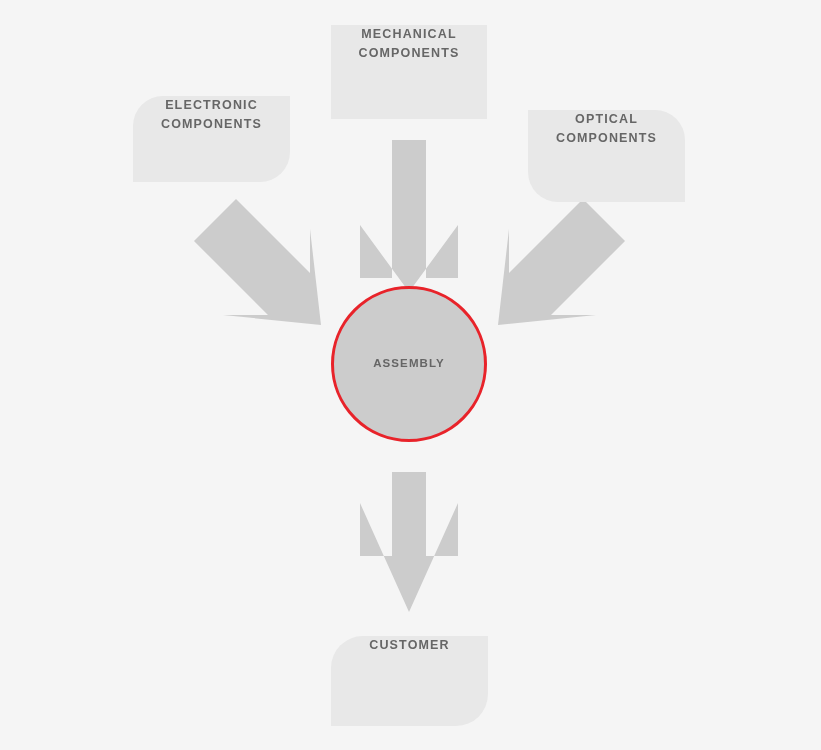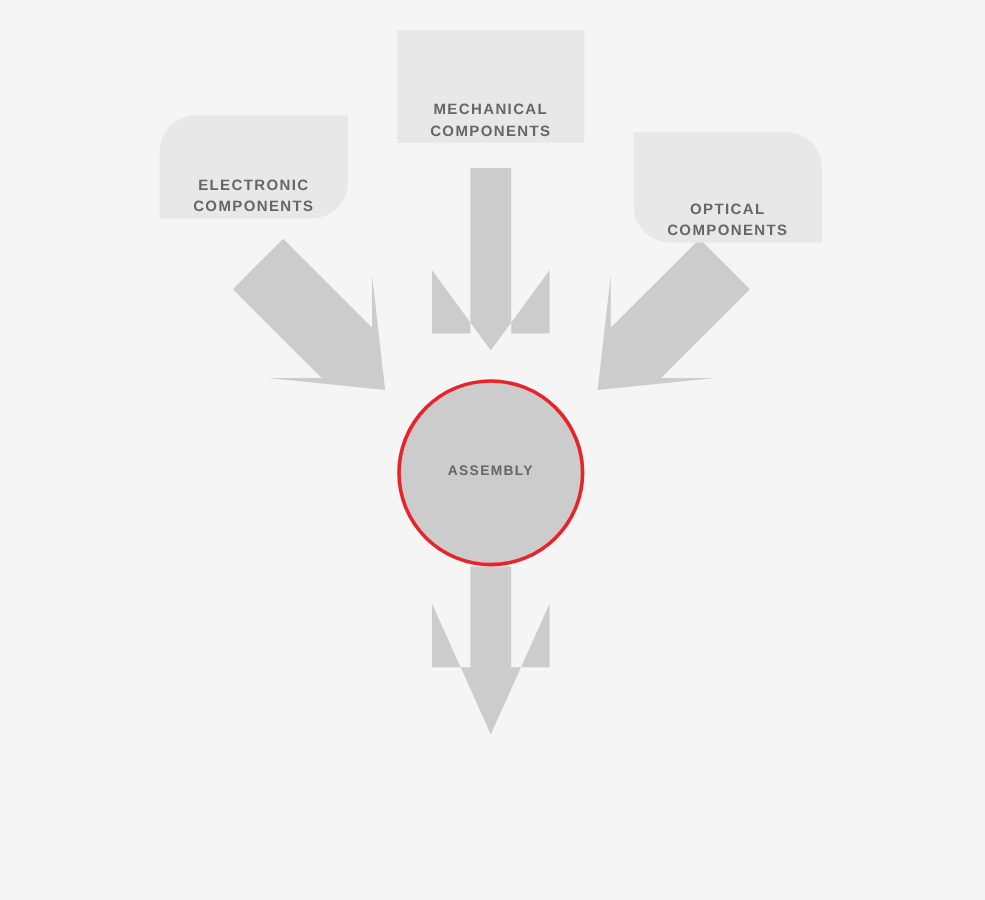--- a/index.html
+++ b/index.html
@@ -24,21 +24,21 @@
     position: absolute;
     top: 0;
     left: 0;
     width: 821px;
     height: 750px;
   }
   .node-box {
     position: absolute;
     background: #e8e8e8;
     display: flex;
-    align-items: flex-end;
+    align-items: flex-start;
     justify-content: center;
     box-sizing: border-box;
   }
   .node-label {
     font-size: 12.5px;
     font-weight: bold;
     letter-spacing: 1.15px;
     color: #666666;
     text-align: center;
     line-height: 1.5;
@@ -75,21 +75,21 @@
     left: 331px;
     top: 636px;
     width: 157px;
     height: 90px;
     border-radius: 32px 0 32px 0;
   }
   
   #node-assembly {
     position: absolute;
     left: 331px;
-    top: 316px;
+    top: 286px;
     width: 156px;
     height: 156px;
     border-radius: 50%;
     background: #cccccc;
     border: 3px solid #e8232a;
     box-sizing: border-box;
     display: flex;
     align-items: center;
     justify-content: center;
   }
@@ -129,14 +129,17 @@
 
   <div class="node-box" id="node-optical">
     <span class="node-label">OPTICAL
 COMPONENTS</span>
   </div>
 
   <div id="node-assembly">
     <span class="node-label">ASSEMBLY</span>
   </div>
 
+  <div class="node-box" id="node-customer">
+    <span class="node-label">CUSTOMER</span>
+  </div>
 
 </div>
 
 </body></html>

